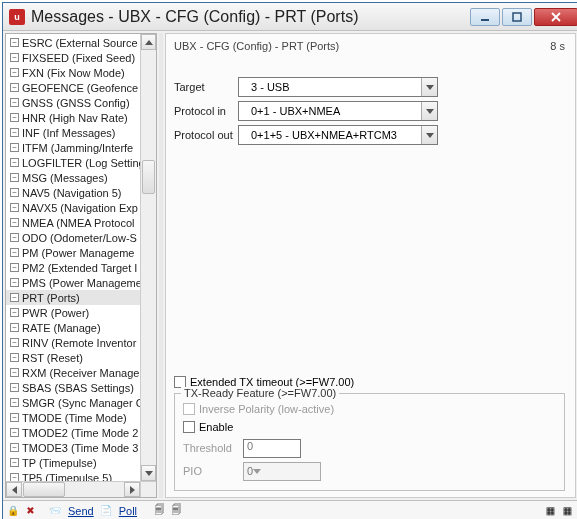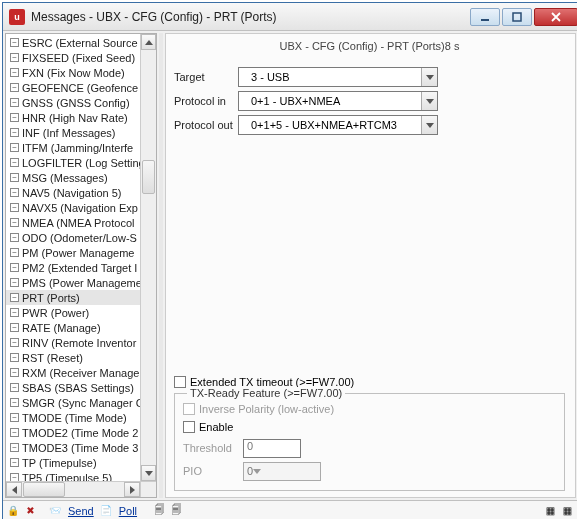--- a/index.html
+++ b/index.html
@@ -1,20 +1,20 @@
 <!DOCTYPE html>
 <html><head>
 <meta charset="utf-8">
 <style>
 * { box-sizing: border-box; font-family: "Segoe UI", Tahoma, sans-serif; font-size: 11px; }
 body { margin: 0; background: #fff; padding: 2px; }
 .window { width: 577px; height: 519px; border: 1px solid #3a6ea5; background: #f0f0f0; display: flex; flex-direction: column; }
 .titlebar { height: 28px; background: linear-gradient(#f8f8f8, #e4e4e4); display: flex; align-items: center; border-bottom: 1px solid #c0c0c0; }
 .titlebar .app-icon { width: 16px; height: 16px; margin: 0 6px; background: #c62828; border-radius: 2px; display: flex; align-items: center; justify-content: center; color: #fff; font-size: 9px; font-weight: bold; }
-.titlebar .title { flex: 1; color: #222; font-size: 12px; }
+.titlebar .title { flex: 1; color: #222; font-size: 16px; }
 .winbtns { display: flex; }
 .winbtn { width: 30px; height: 18px; border: 1px solid #8aa8c8; background: linear-gradient(#eaf2fb,#c9deee); margin-left: 2px; border-radius: 2px; display: flex; align-items: center; justify-content: center; color: #2a4d74; cursor: default; }
 .winbtn.close { background: linear-gradient(#e07070,#c03030); border-color: #a02020; color: #fff; width: 44px; }
 .winbtn svg { width: 10px; height: 10px; }
 .client { flex: 1; display: flex; overflow: hidden; padding: 2px; gap: 2px; }
 .tree-panel { width: 152px; display: flex; flex-direction: column; background: #fff; border: 1px solid #b0b0b0; }
 .tree-scroll { flex: 1; overflow: hidden; position: relative; }
 .tree-list { padding: 1px 0; }
 .tree-row { display: flex; align-items: center; height: 15px; padding-left: 4px; white-space: nowrap; overflow: hidden; color: #222; cursor: default; }
 .tree-row.selected { background: #e5e5e5; }
@@ -22,30 +22,30 @@
 .vscroll { width: 16px; background: #efefef; border-left: 1px solid #ccc; display: flex; flex-direction: column; }
 .vscroll .btn { height: 16px; border: 1px solid #bbb; background: linear-gradient(#fafafa,#e2e2e2); display: flex; align-items: center; justify-content: center; color: #555; cursor: default; }
 .vscroll .track { flex: 1; position: relative; }
 .vscroll .thumb { position: absolute; left: 1px; right: 1px; top: 110px; height: 34px; background: linear-gradient(#f6f6f6,#dedede); border: 1px solid #bbb; border-radius: 2px; }
 .hscroll { height: 16px; display: flex; border-top: 1px solid #ccc; background: #efefef; }
 .hscroll .btn { width: 16px; border: 1px solid #bbb; background: linear-gradient(#fafafa,#e2e2e2); display: flex; align-items: center; justify-content: center; color: #555; cursor: default; }
 .hscroll .thumb { width: 42px; margin-left: 1px; background: linear-gradient(#f6f6f6,#dedede); border: 1px solid #bbb; border-radius: 2px; }
 .hscroll .track { flex: 1; position: relative; display: flex; align-items: stretch; }
 .splitter { width: 4px; background: #e8e8e8; cursor: col-resize; }
 .content { flex: 1; background: #fbfbfb; border: 1px solid #ccc; padding: 6px 10px 6px 8px; position: relative; display: flex; flex-direction: column; min-height: 0; }
-.content-header { display: flex; justify-content: center; color: #444; margin-bottom: 14px; }
+.content-header { display: flex; justify-content: space-between; color: #444; margin-bottom: 24px; }
 .form-row { display: flex; align-items: center; height: 22px; margin-bottom: 2px; }
 .form-row label { width: 64px; color: #222; }
 .select { flex: 1; max-width: 200px; height: 20px; border: 1px solid #7a7a7a; background: #fff; display: flex; align-items: center; padding: 0 12px; position: relative; }
 .select .arrow { position: absolute; right: 0; top: 0; bottom: 0; width: 16px; border-left: 1px solid #aaa; background: linear-gradient(#f6f6f6,#e2e2e2); display: flex; align-items: center; justify-content: center; cursor: default; }
 .spacer { flex: 1; }
 .checkbox-row { display: flex; align-items: center; height: 18px; }
 .chk { width: 12px; height: 12px; border: 1px solid #7a7a7a; background: #fff; margin-right: 4px; flex-shrink: 0; }
 .groupbox { border: 1px solid #c0c0c0; margin-top: 2px; padding: 6px 8px 8px 8px; position: relative; }
-.group-title { position: absolute; top: -7px; left: 12px; background: #fbfbfb; padding: 0 3px; color: #333; }
+.group-title { position: absolute; top: -7px; left: 6px; background: #fbfbfb; padding: 0 3px; color: #333; }
 .disabled { color: #9a9a9a; }
 .small-field { display: flex; align-items: center; height: 22px; margin-top: 1px; }
 .small-field label { width: 60px; }
 .numinput { width: 58px; height: 19px; border: 1px solid #7a7a7a; background: #fff; padding: 0 3px; color: #777; }
 .mini-select { width: 78px; height: 19px; border: 1px solid #aaa; background: #f4f4f4; display: flex; align-items: center; padding: 0 3px; position: relative; color: #777; }
 .mini-select .arrow { right: 0; width: 14px; }
 .statusbar { height: 20px; border-top: 1px solid #c0c0c0; background: #f6f6f6; display: flex; align-items: center; padding: 0 4px; gap: 4px; }
 .status-icon { width: 13px; height: 13px; display: flex; align-items: center; justify-content: center; font-size: 10px; }
 .status-link { color: #003399; text-decoration: underline; cursor: default; margin: 0 2px; }
 .status-icon.lock { color: #c0a030; }

